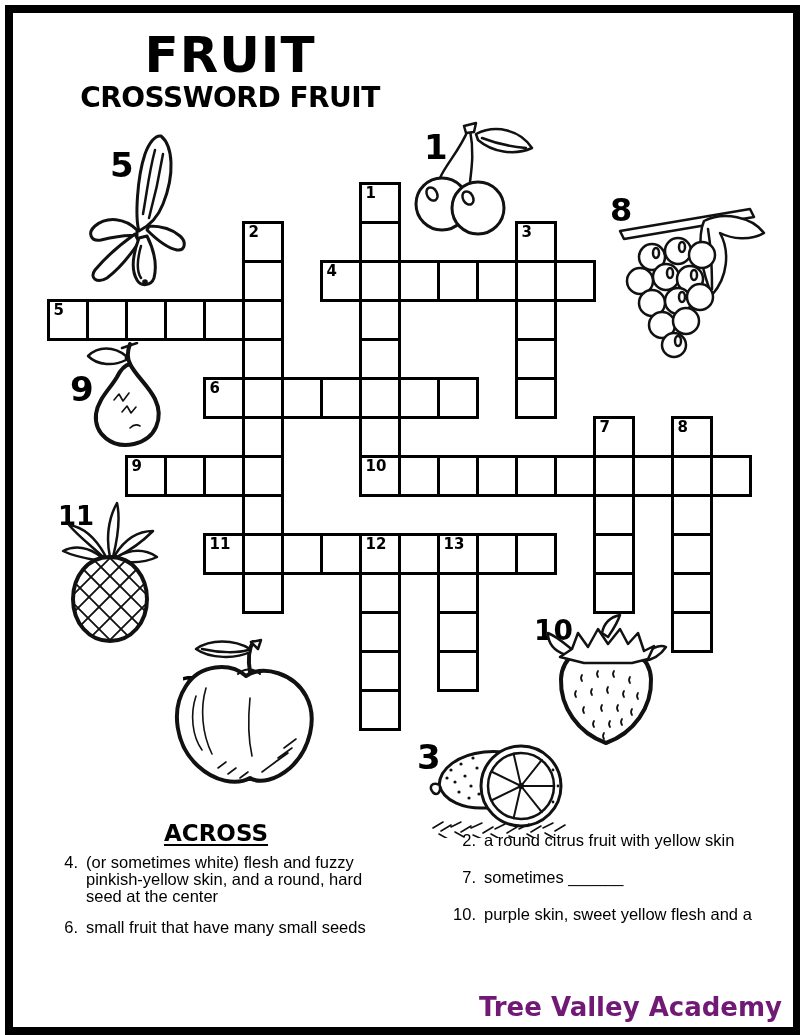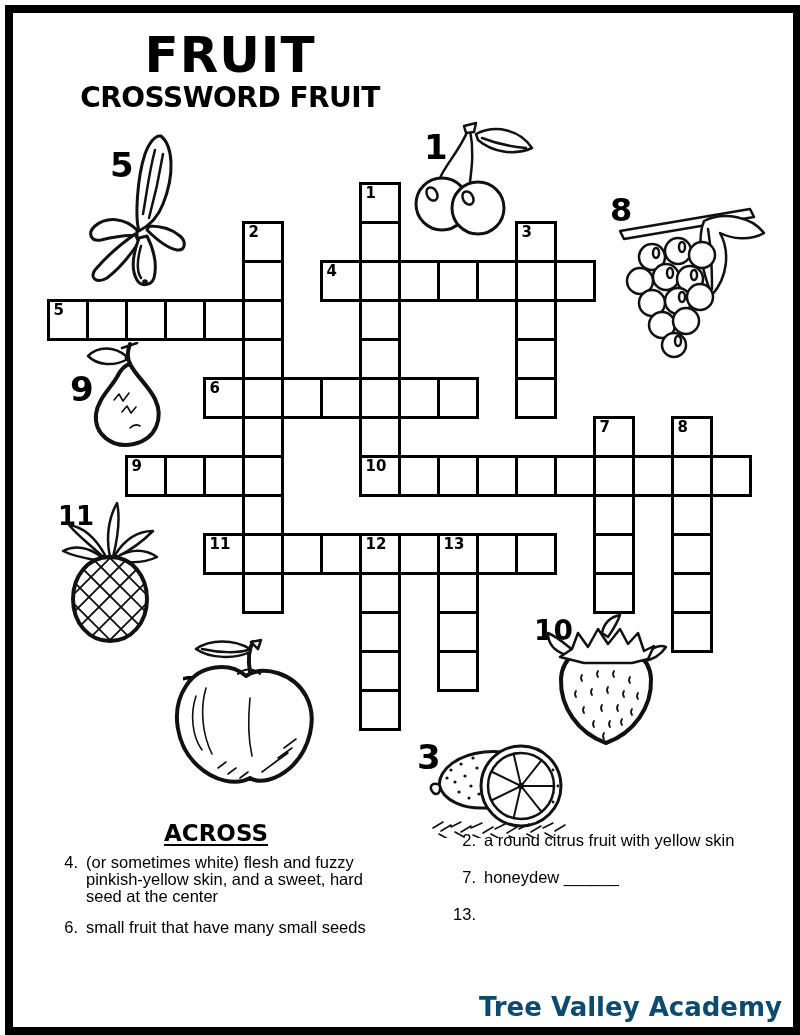--- a/index.html
+++ b/index.html
@@ -325,21 +325,21 @@
       <div class="cell" style="left: 436.5px; top: 649.5px;"></div>
     </div>
 
   <div class="clues clues-across" style="left:48px;top:820px;width:336px">
     <div class="clues-heading">ACROSS</div>
     <div id="across-list">
         <div class="clue">
           <div class="clue-num">4.</div>
           <div class="clue-text">
             <div>(or sometimes white) flesh and fuzzy</div>
-            <div>pinkish-yellow skin, and a sweet, hard</div>
+            <div>pinkish-yellow skin, and a round, hard</div>
             <div>seed at the center</div>
           </div>
         </div>
         <div class="clue">
           <div class="clue-num">6.</div>
           <div class="clue-text">
             <div>small fruit that have many small seeds</div>
           </div>
         </div>
       </div>
@@ -349,25 +349,26 @@
     <div id="down-list">
         <div class="clue">
           <div class="clue-num">2.</div>
           <div class="clue-text">
             <div>a round citrus fruit with yellow skin</div>
           </div>
         </div>
         <div class="clue">
           <div class="clue-num">7.</div>
           <div class="clue-text">
-            <div>honeydew ______</div>
-          </div>
-        </div>
-        <div class="clue">
-          <div class="clue-num">13.</div>
-          <div class="clue-text">
-          </div>
-        </div>
-      </div>
-  </div>
-
-  <div class="brand" style="color: #0c4a6e;">Tree Valley Academy</div>
+            <div>sometimes ______</div>
+          </div>
+        </div>
+        <div class="clue">
+          <div class="clue-num">10.</div>
+          <div class="clue-text">
+            <div>purple skin, sweet yellow flesh and a</div>
+          </div>
+        </div>
+      </div>
+  </div>
+
+  <div class="brand" style="color: #701a75;">Tree Valley Academy</div>
 </div>
 
 </body></html>

